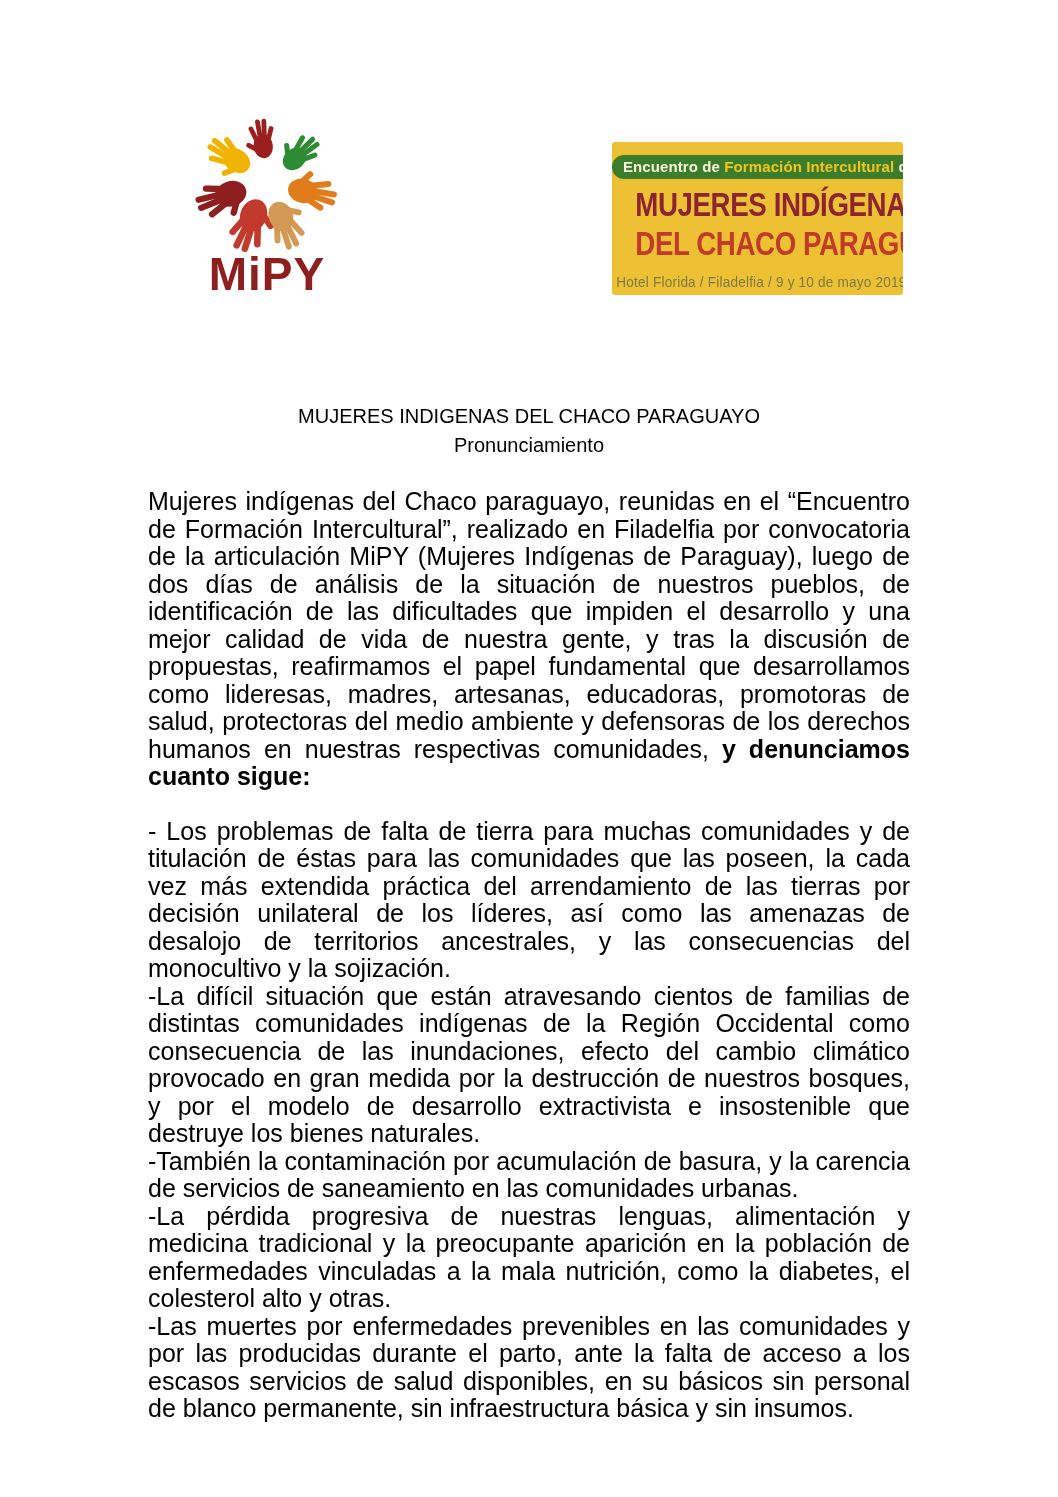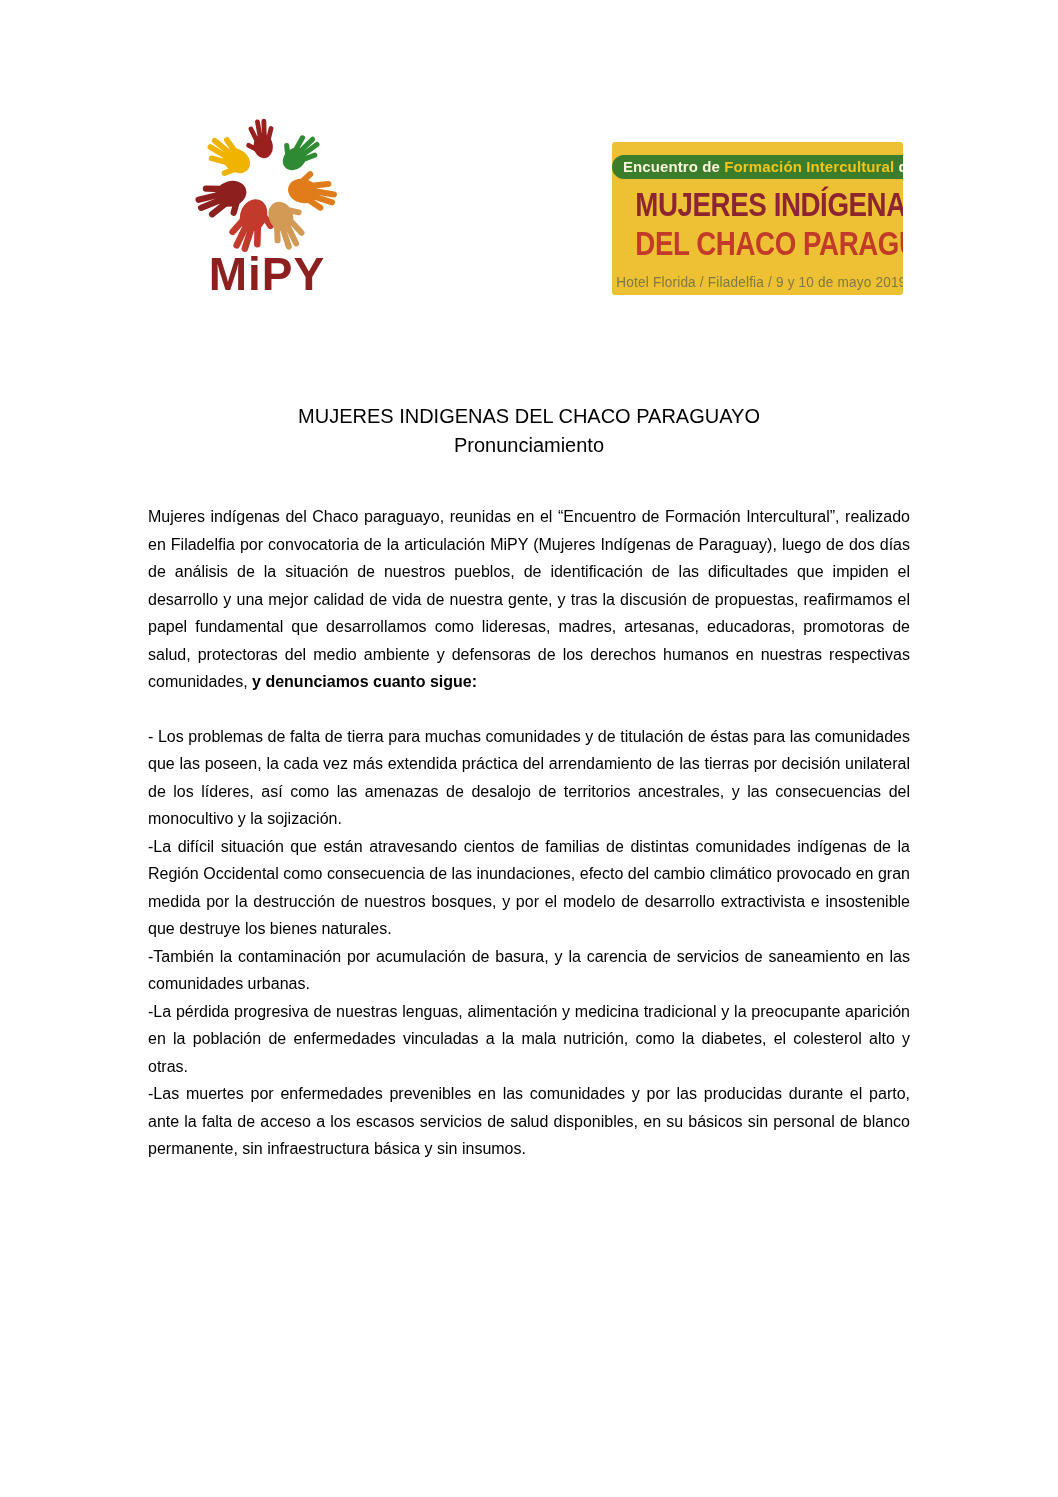--- a/index.html
+++ b/index.html
@@ -70,23 +70,23 @@
     width: 762px;
   }
   .doc-title {
     text-align: center;
     font-weight: normal;
     font-size: 20px;
     line-height: 28.5px;
     color: #000000;
   }
   .doc-body {
-    margin-top: 44px;
+    margin-top: 29px;
     text-align: justify;
-    font-size: 16px;
+    font-size: 25px;
     line-height: 27.5px;
     color: #000000;
   }
   .doc-body p { margin: 0; }
   .doc-body p.gap-after { margin-bottom: 27px; }
   .bold { font-weight: bold; }
 </style>
 </head>
 <body>
 

